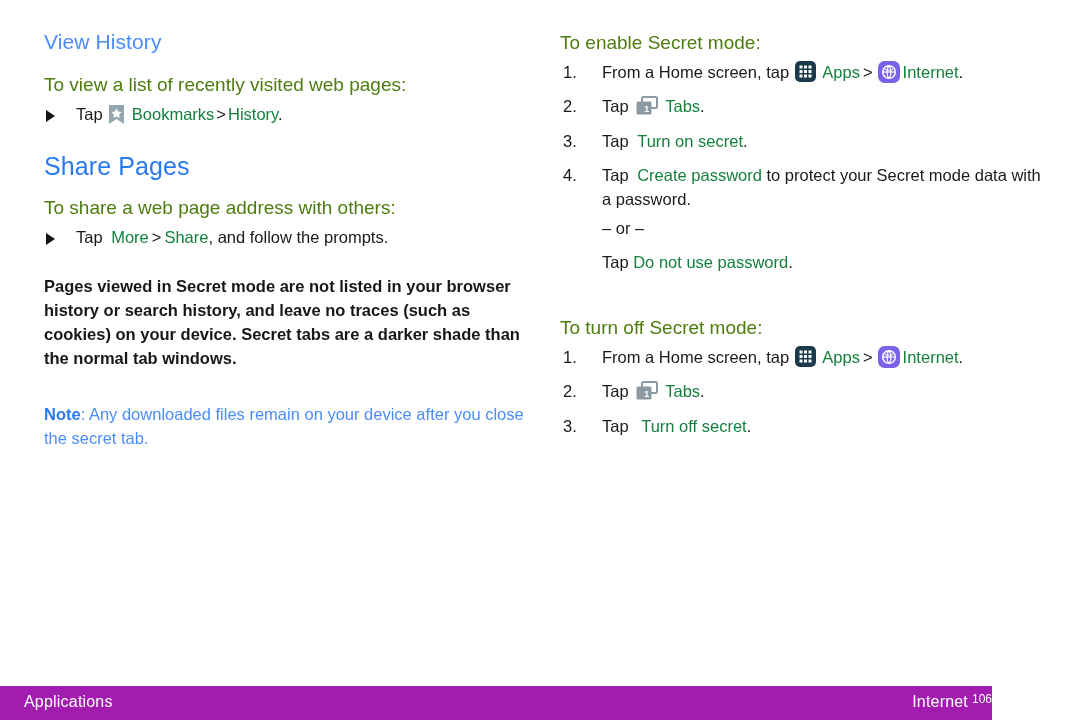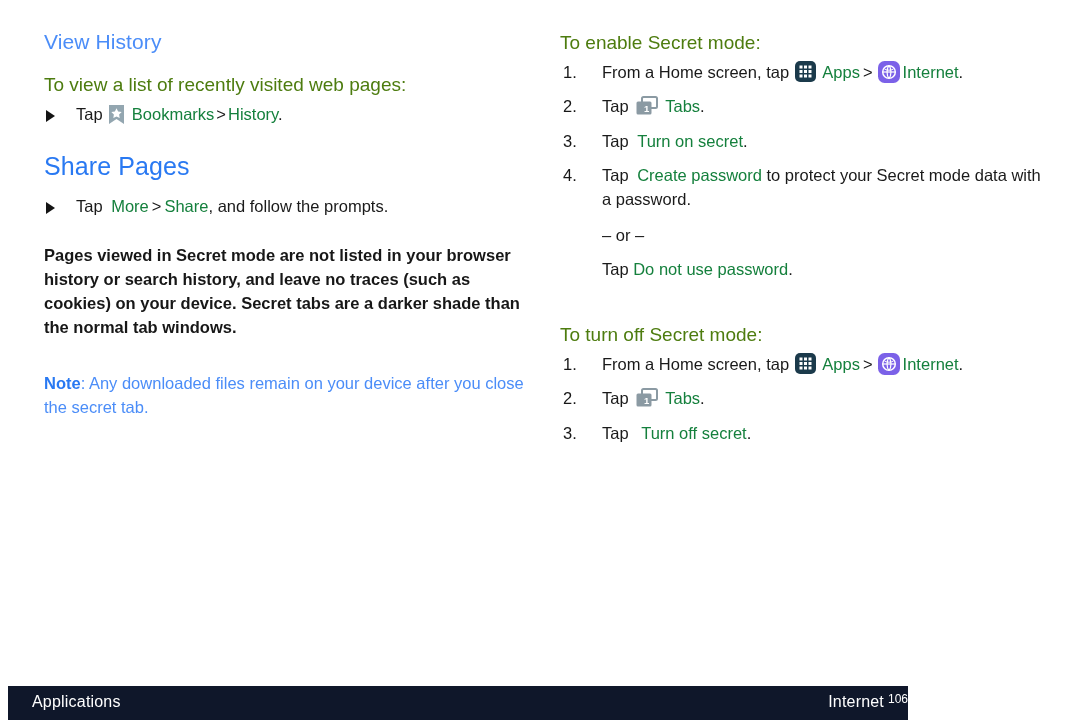--- a/index.html
+++ b/index.html
@@ -125,21 +125,21 @@
     position: absolute;
     left: 3px;
     top: 0;
     font-size: 16.5px;
     color: #171717;
   }
   ol.num-list > li .sub {
     display: block;
     margin-top: 10px;
   }
-  ol.num-list > li .sub.orline { margin-top: 13px; }
+  ol.num-list > li .sub.orline { margin-top: 6px; }
 
   b, .b { font-weight: normal; color: #15803d; }
 
   
   .icon {
     display: inline-block;
     vertical-align: -4px;
     position: relative;
   }
 
@@ -171,25 +171,25 @@
   .ico-tabs {
     width: 26px;
     height: 20px;
     vertical-align: -4px;
     margin: 0 4px 0 2px;
   }
 
   
   .footer {
     position: absolute;
-    left: 8px;
+    left: 0;
     bottom: 0;
-    width: 900px;
+    width: 992px;
     height: 34px;
-    background: #0f172a;
+    background: #a21caf;
     color: #ffffff;
   }
   .footer-left {
     position: absolute;
     left: 24px;
     top: 7px;
     font-size: 16px;
     letter-spacing: 0.2px;
   }
   .footer-center {
@@ -233,20 +233,21 @@
             </svg>
           </span>
           <b>Bookmarks</b><span style="padding:0 2px;">&gt;</span><b>History</b><span>.</span>
         </li>
       </ul>
 
       <div class="spacer-md"></div>
 
       <h1 class="section-h1">Share Pages</h1>
 
+      <p class="body tight">To share a web page address with others:</p>
 
       <ul class="tri-list">
         <li>
           <span class="tri"></span>
           <span>Tap</span>
           <b style="margin-left:4px;">More</b><span style="padding:0 3px;">&gt;</span><b>Share</b><span>, and follow the prompts.</span>
         </li>
       </ul>
 
       <div class="spacer-md"></div>

